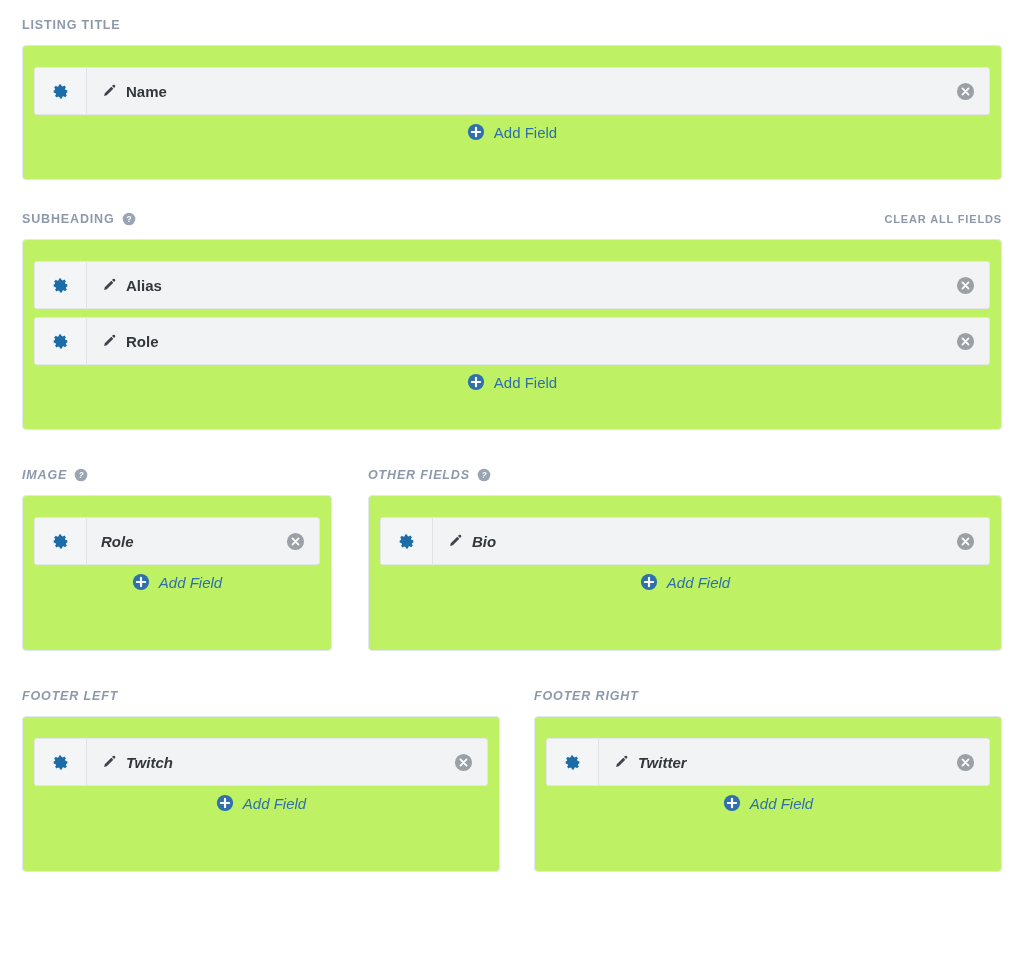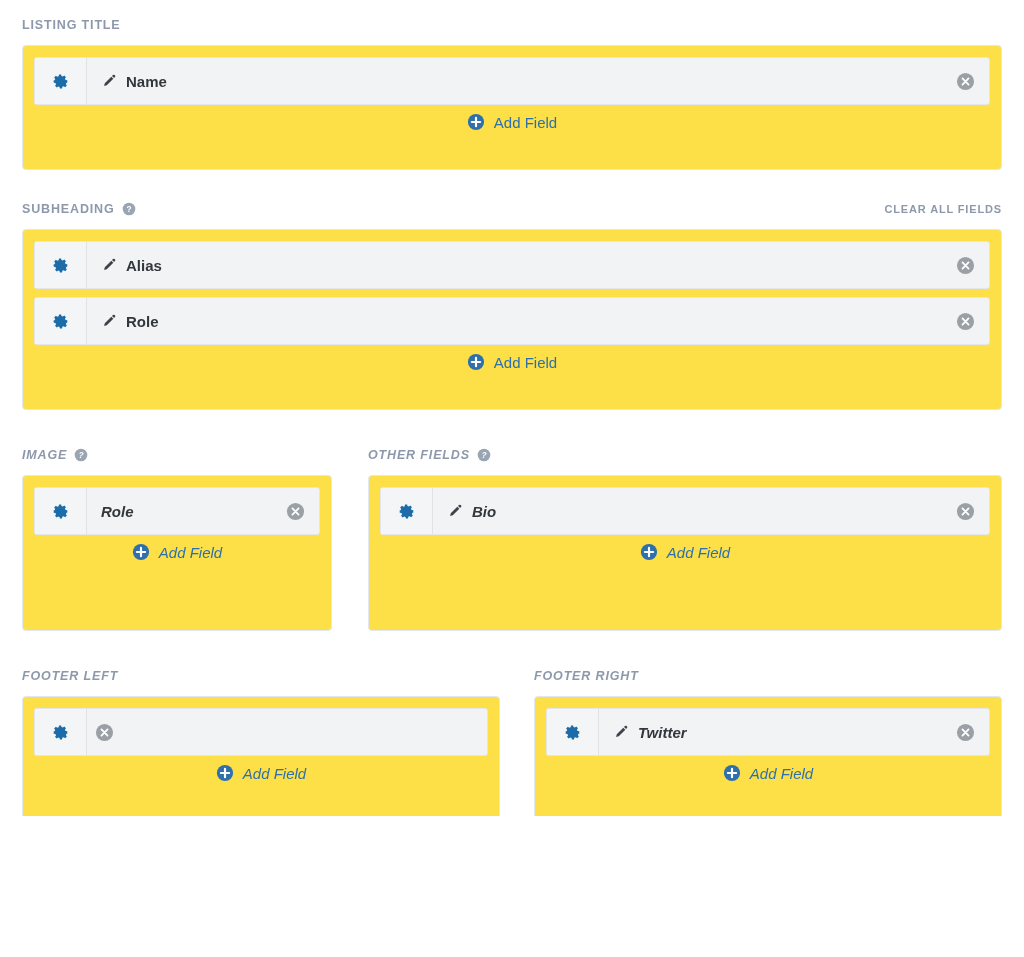--- a/index.html
+++ b/index.html
@@ -5,21 +5,21 @@
   * { box-sizing: border-box; }
   html, body {
     margin: 0; padding: 0;
     width: 1024px; height: 957px;
     background: #ffffff;
     font-family: "Liberation Sans", sans-serif;
     -webkit-font-smoothing: antialiased;
   }
   .page {
     position: relative;
-    width: 1024px; height: 816px;
+    width: 1024px; height: 957px;
     padding: 0 22px;
     overflow: hidden;
   }
 
   
   .sec-head {
     display: flex;
     align-items: center;
     height: 22px;
   }
@@ -45,24 +45,24 @@
     font-weight: 700;
     letter-spacing: 0.85px;
     color: #8d99ab;
     text-transform: uppercase;
     cursor: pointer;
     white-space: nowrap;
   }
 
   
   .card {
-    background: #fde047;
+    background: #bef264;
     border: 1px solid #e1e7f0;
     border-radius: 4px;
-    padding: 11px 11px 0 11px;
+    padding: 21px 11px 0 11px;
     margin-top: 9px;
   }
 
   
   .field-row {
     display: flex;
     align-items: stretch;
     height: 48px;
     background: #f2f3f5;
     border: 1px solid #e4e6ea;
@@ -366,20 +366,28 @@
         <span class="sec-label">FOOTER LEFT</span>
       </div>
       <div class="card card-tall">
         <div class="field-row">
           <div class="gear-cell">
             <svg width="17" height="17" viewBox="0 0 20 20">
               <path fill="#1b6ca8" d="M10 6.6a3.4 3.4 0 1 0 0 6.8 3.4 3.4 0 0 0 0-6.8zm0 5a1.6 1.6 0 1 1 0-3.2 1.6 1.6 0 0 1 0 3.2z"></path>
               <path fill="#1b6ca8" d="M18 11.4v-2.8l-2.1-.35a6.2 6.2 0 0 0-.68-1.64l1.24-1.73-1.98-1.98-1.73 1.24a6.2 6.2 0 0 0-1.64-.68L10.76 1.8H8.24l-.35 2.06c-.58.15-1.13.38-1.64.68L4.52 3.3 2.54 5.28l1.24 1.73c-.3.51-.53 1.06-.68 1.64L2 8.6v2.8l2.1.35c.15.58.38 1.13.68 1.64l-1.24 1.73 1.98 1.98 1.73-1.24c.51.3 1.06.53 1.64.68L9.24 18.2h2.52l.35-2.06c.58-.15 1.13-.38 1.64-.68l1.73 1.24 1.98-1.98-1.24-1.73c.3-.51.53-1.06.68-1.64L18 11.4z"></path>
             </svg>
           </div>
+          <div class="field-body">
+            <span class="pencil-icon">
+              <svg width="16" height="16" viewBox="0 0 20 20">
+                <path fill="#3c434a" d="M14.9 2.6a1.6 1.6 0 0 1 2.26 0l.24.24a1.6 1.6 0 0 1 0 2.26l-1.1 1.1-2.5-2.5 1.1-1.1zm-2 2 2.5 2.5-8.2 8.2-3.3.8.8-3.3 8.2-8.2z"></path>
+              </svg>
+            </span>
+            <span class="field-label">Twitch</span>
+          </div>
           <div class="remove-cell">
             <svg width="19" height="19" viewBox="0 0 20 20">
               <circle cx="10" cy="10" r="9" fill="#9aa0a6"></circle>
               <path d="M6.8 6.8l6.4 6.4M13.2 6.8l-6.4 6.4" stroke="#ffffff" stroke-width="1.9" stroke-linecap="round"></path>
             </svg>
           </div>
         </div>
         <div class="add-row">
           <span class="add-link">
             <span class="plus-icon">

